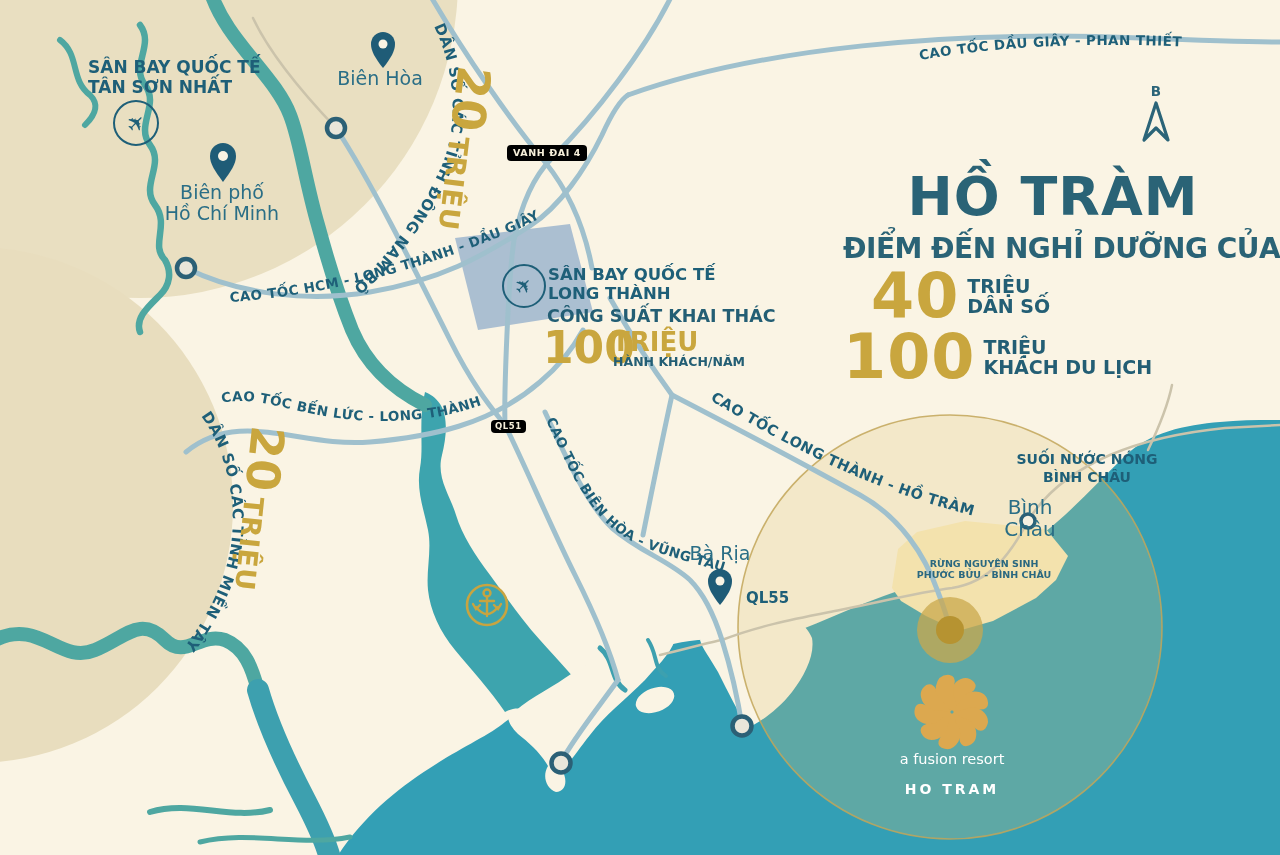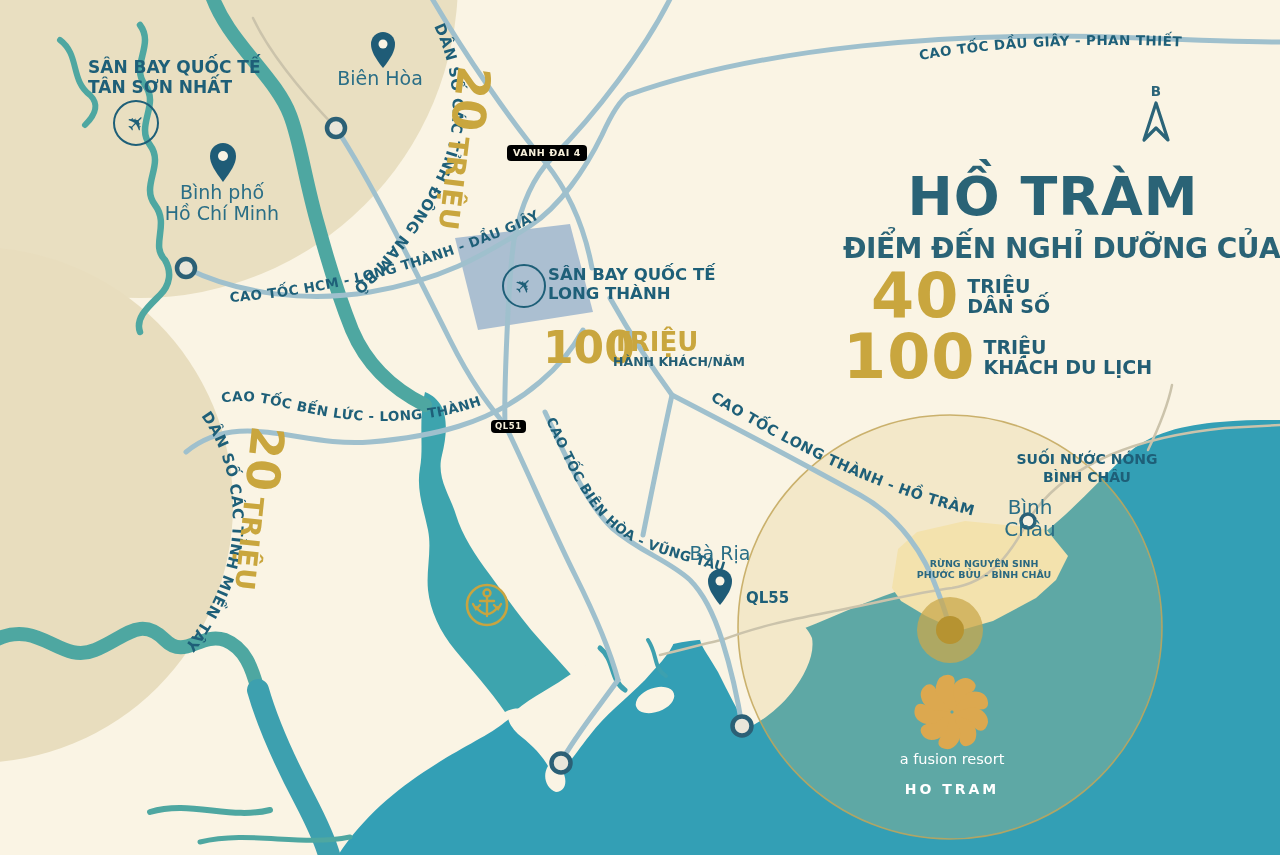--- a/index.html
+++ b/index.html
@@ -219,21 +219,21 @@
     <path d="M0,0 C-8,-10 -12,-17 -12,-24 A12,12 0 1 1 12,-24 C12,-17 8,-10 0,0 Z" fill="#1F5C77"></path>
     <circle cx="0" cy="-24" r="4.5" fill="#FAF4E4"></circle>
   </svg>
   <div class="abs city" style="left:335px;top:68px;width:90px;">Biên Hòa</div>
 
   <svg class="abs" style="left:207px;top:142px;" width="32" height="40" viewBox="-16 -40 32 40">
     <path d="M0,0 C-8,-11 -13,-18 -13,-26 A13,13 0 1 1 13,-26 C13,-18 8,-11 0,0 Z" fill="#1F5C77"></path>
     <circle cx="0" cy="-26" r="5" fill="#FAF4E4"></circle>
   </svg>
   <div class="abs city" style="left:162px;top:182px;width:120px;">
-    <div>Bình phố</div>
+    <div>Biên phố</div>
     <div>Hồ Chí Minh</div>
   </div>
 
   <div class="abs rot-stat" style="left:377px;top:122px;width:175px;text-align:center;transform:rotate(97deg);">
     <span class="num">20</span>
     <span class="unit">TRIỆU</span>
   </div>
   <div class="abs rot-stat" style="left:172px;top:482px;width:175px;text-align:center;transform:rotate(96deg);">
     <span class="num">20</span>
     <span class="unit">TRIỆU</span>
@@ -242,20 +242,21 @@
   <div class="abs badge" style="left:507px;top:145px;">VANH ĐAI 4</div>
   <div class="abs badge" style="left:491px;top:420px;font-size:8.5px;padding:1px 4px 2px;">QL51</div>
 
   <div class="abs" style="left:502px;top:264px;width:40px;height:40px;border:2.6px solid #1E5F78;border-radius:50%;display:flex;align-items:center;justify-content:center;">
     <span style="font-size:21px;color:#1E5F78;transform:rotate(-45deg);">✈</span>
   </div>
   <div class="abs lt-name" style="left:548px;top:266px;">
     <div>SÂN BAY QUỐC TẾ</div>
     <div>LONG THÀNH</div>
   </div>
+  <div class="abs cap-label" style="left:547px;top:306px;">CÔNG SUẤT  KHAI THÁC</div>
   <div class="abs cap-num" style="left:543px;top:328px;">100</div>
   <div class="abs cap-unit" style="left:612px;top:331px;">TRIỆU</div>
   <div class="abs cap-suffix" style="left:613px;top:354px;">HÀNH KHÁCH/NĂM</div>
 
   <div class="abs" id="title-block">
     <div id="main-title">HỒ TRÀM</div>
     <div id="main-subtitle">ĐIỂM ĐẾN NGHỈ DƯỠNG CỦA</div>
     <div class="stat-row" style="margin-left:28px;">
       <span class="stat-number">40</span>
       <span class="stat-text">

